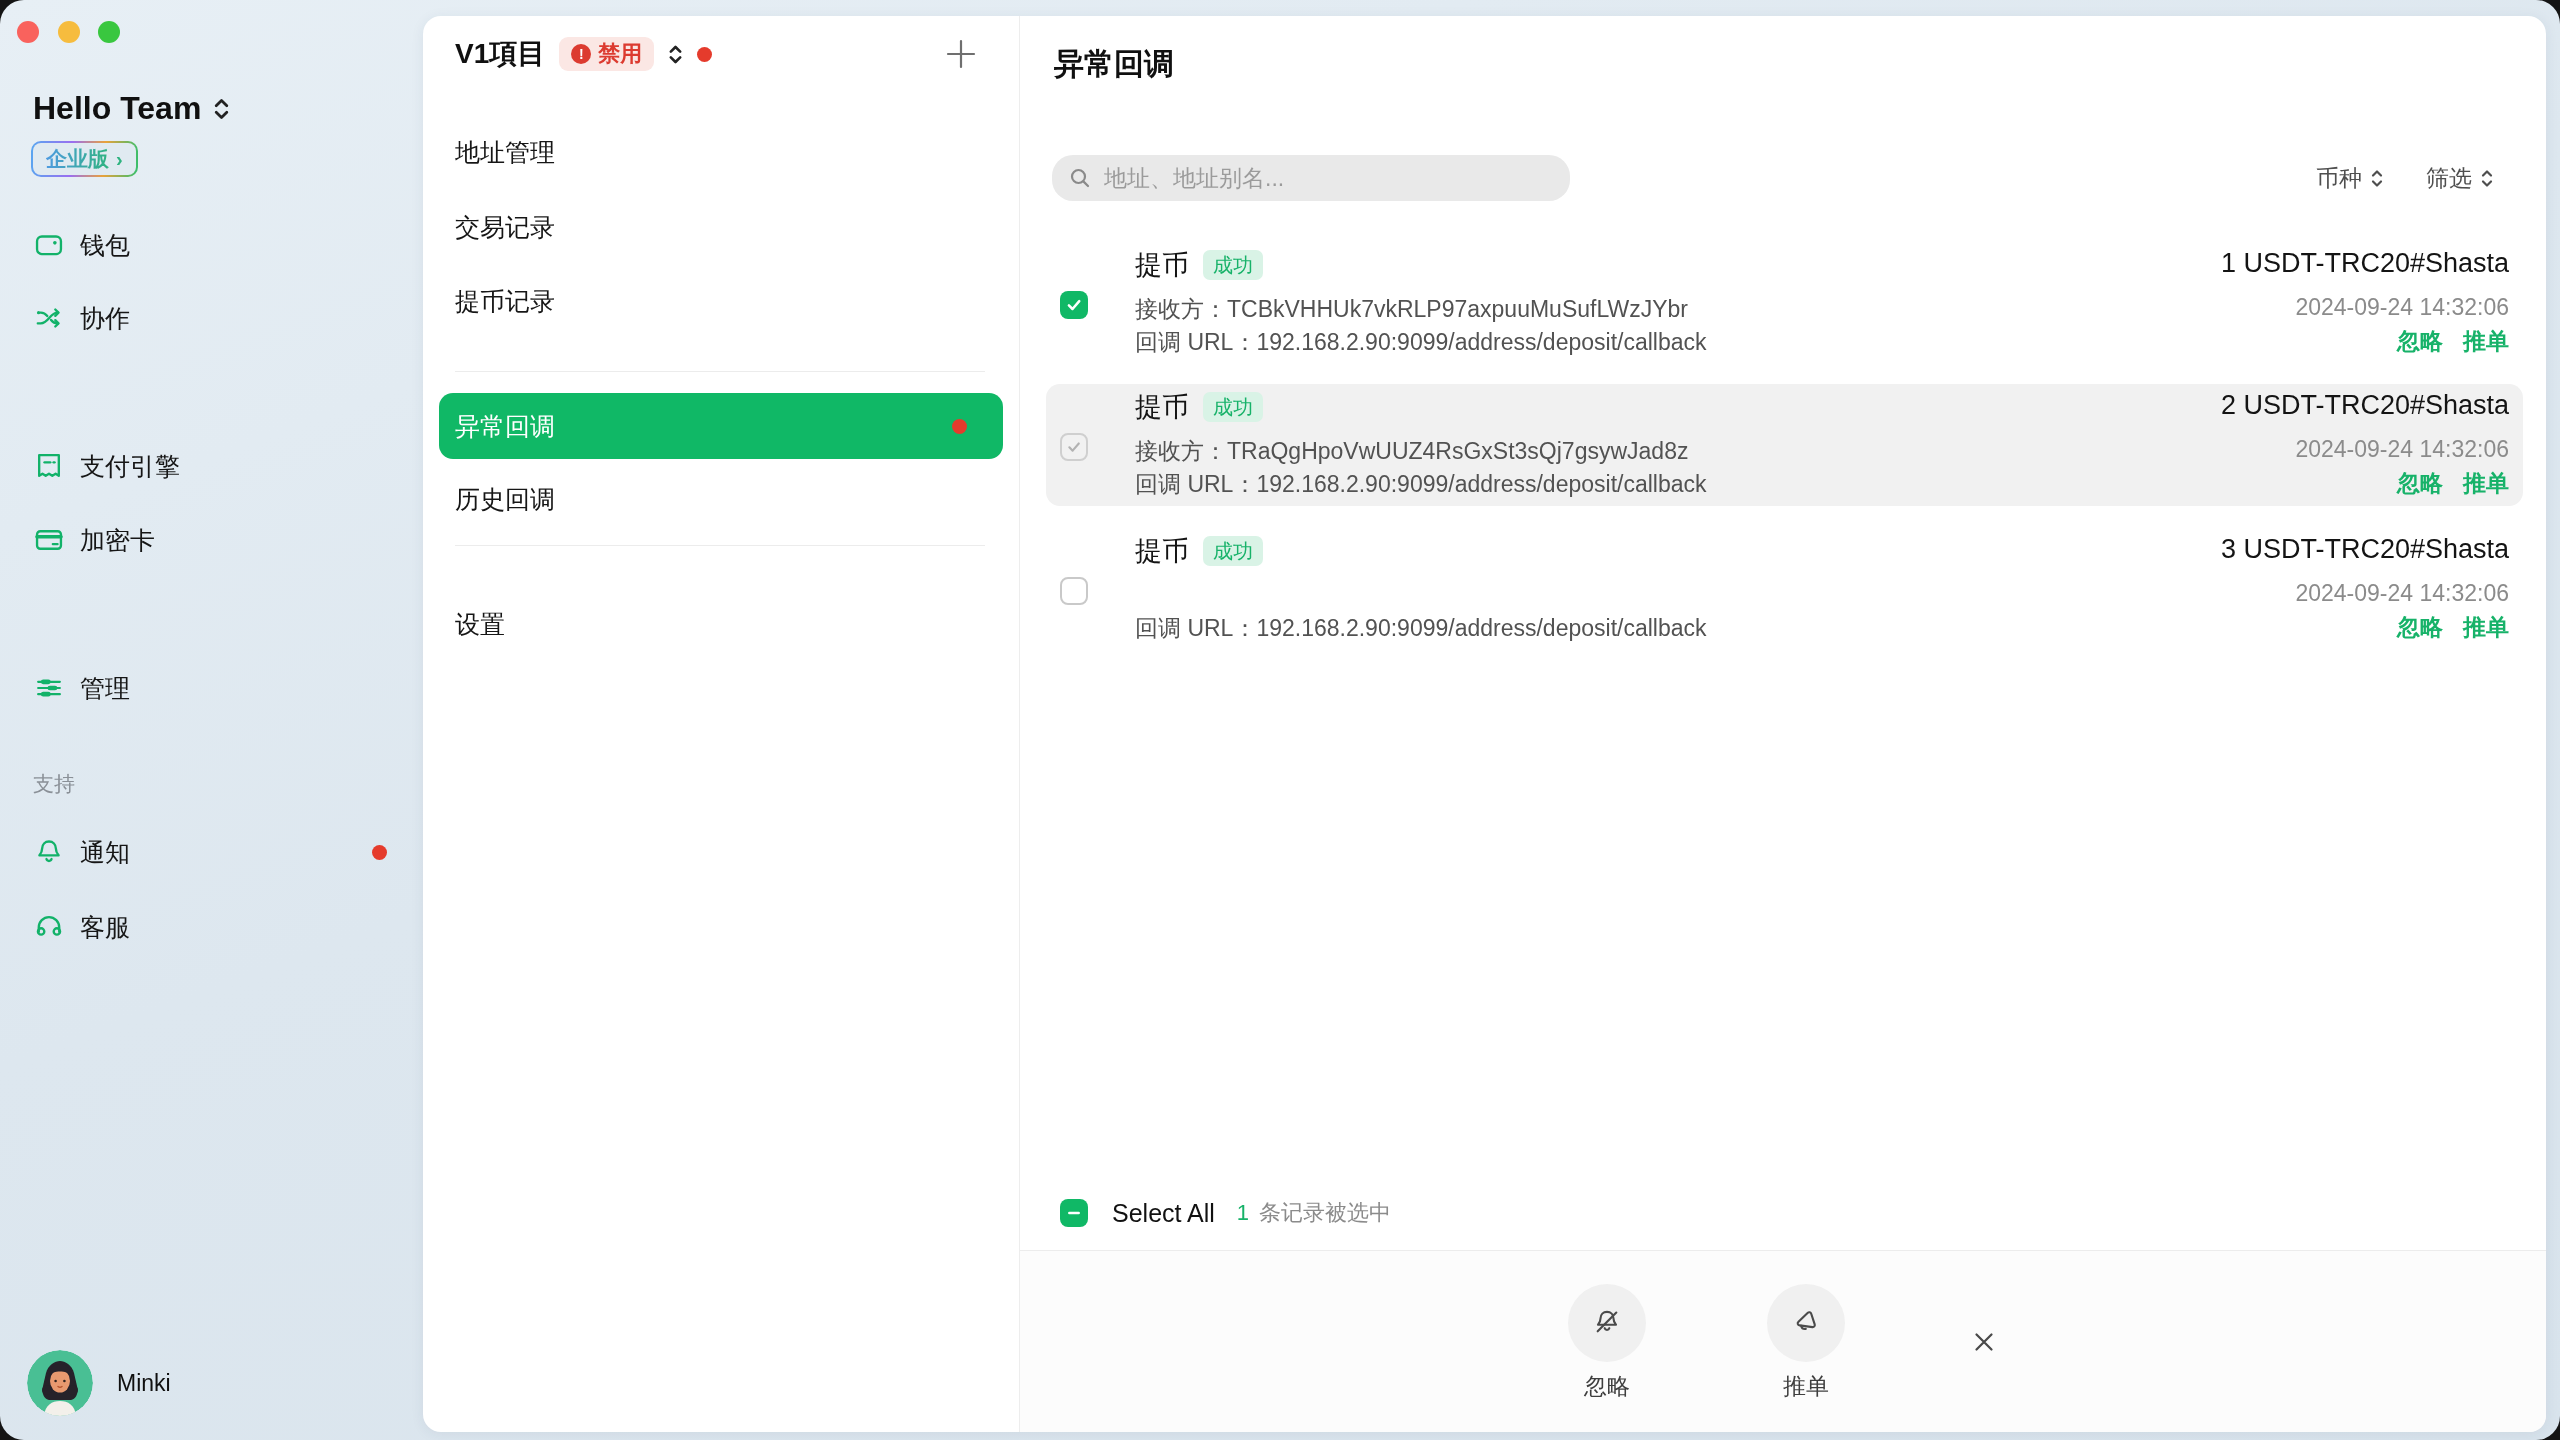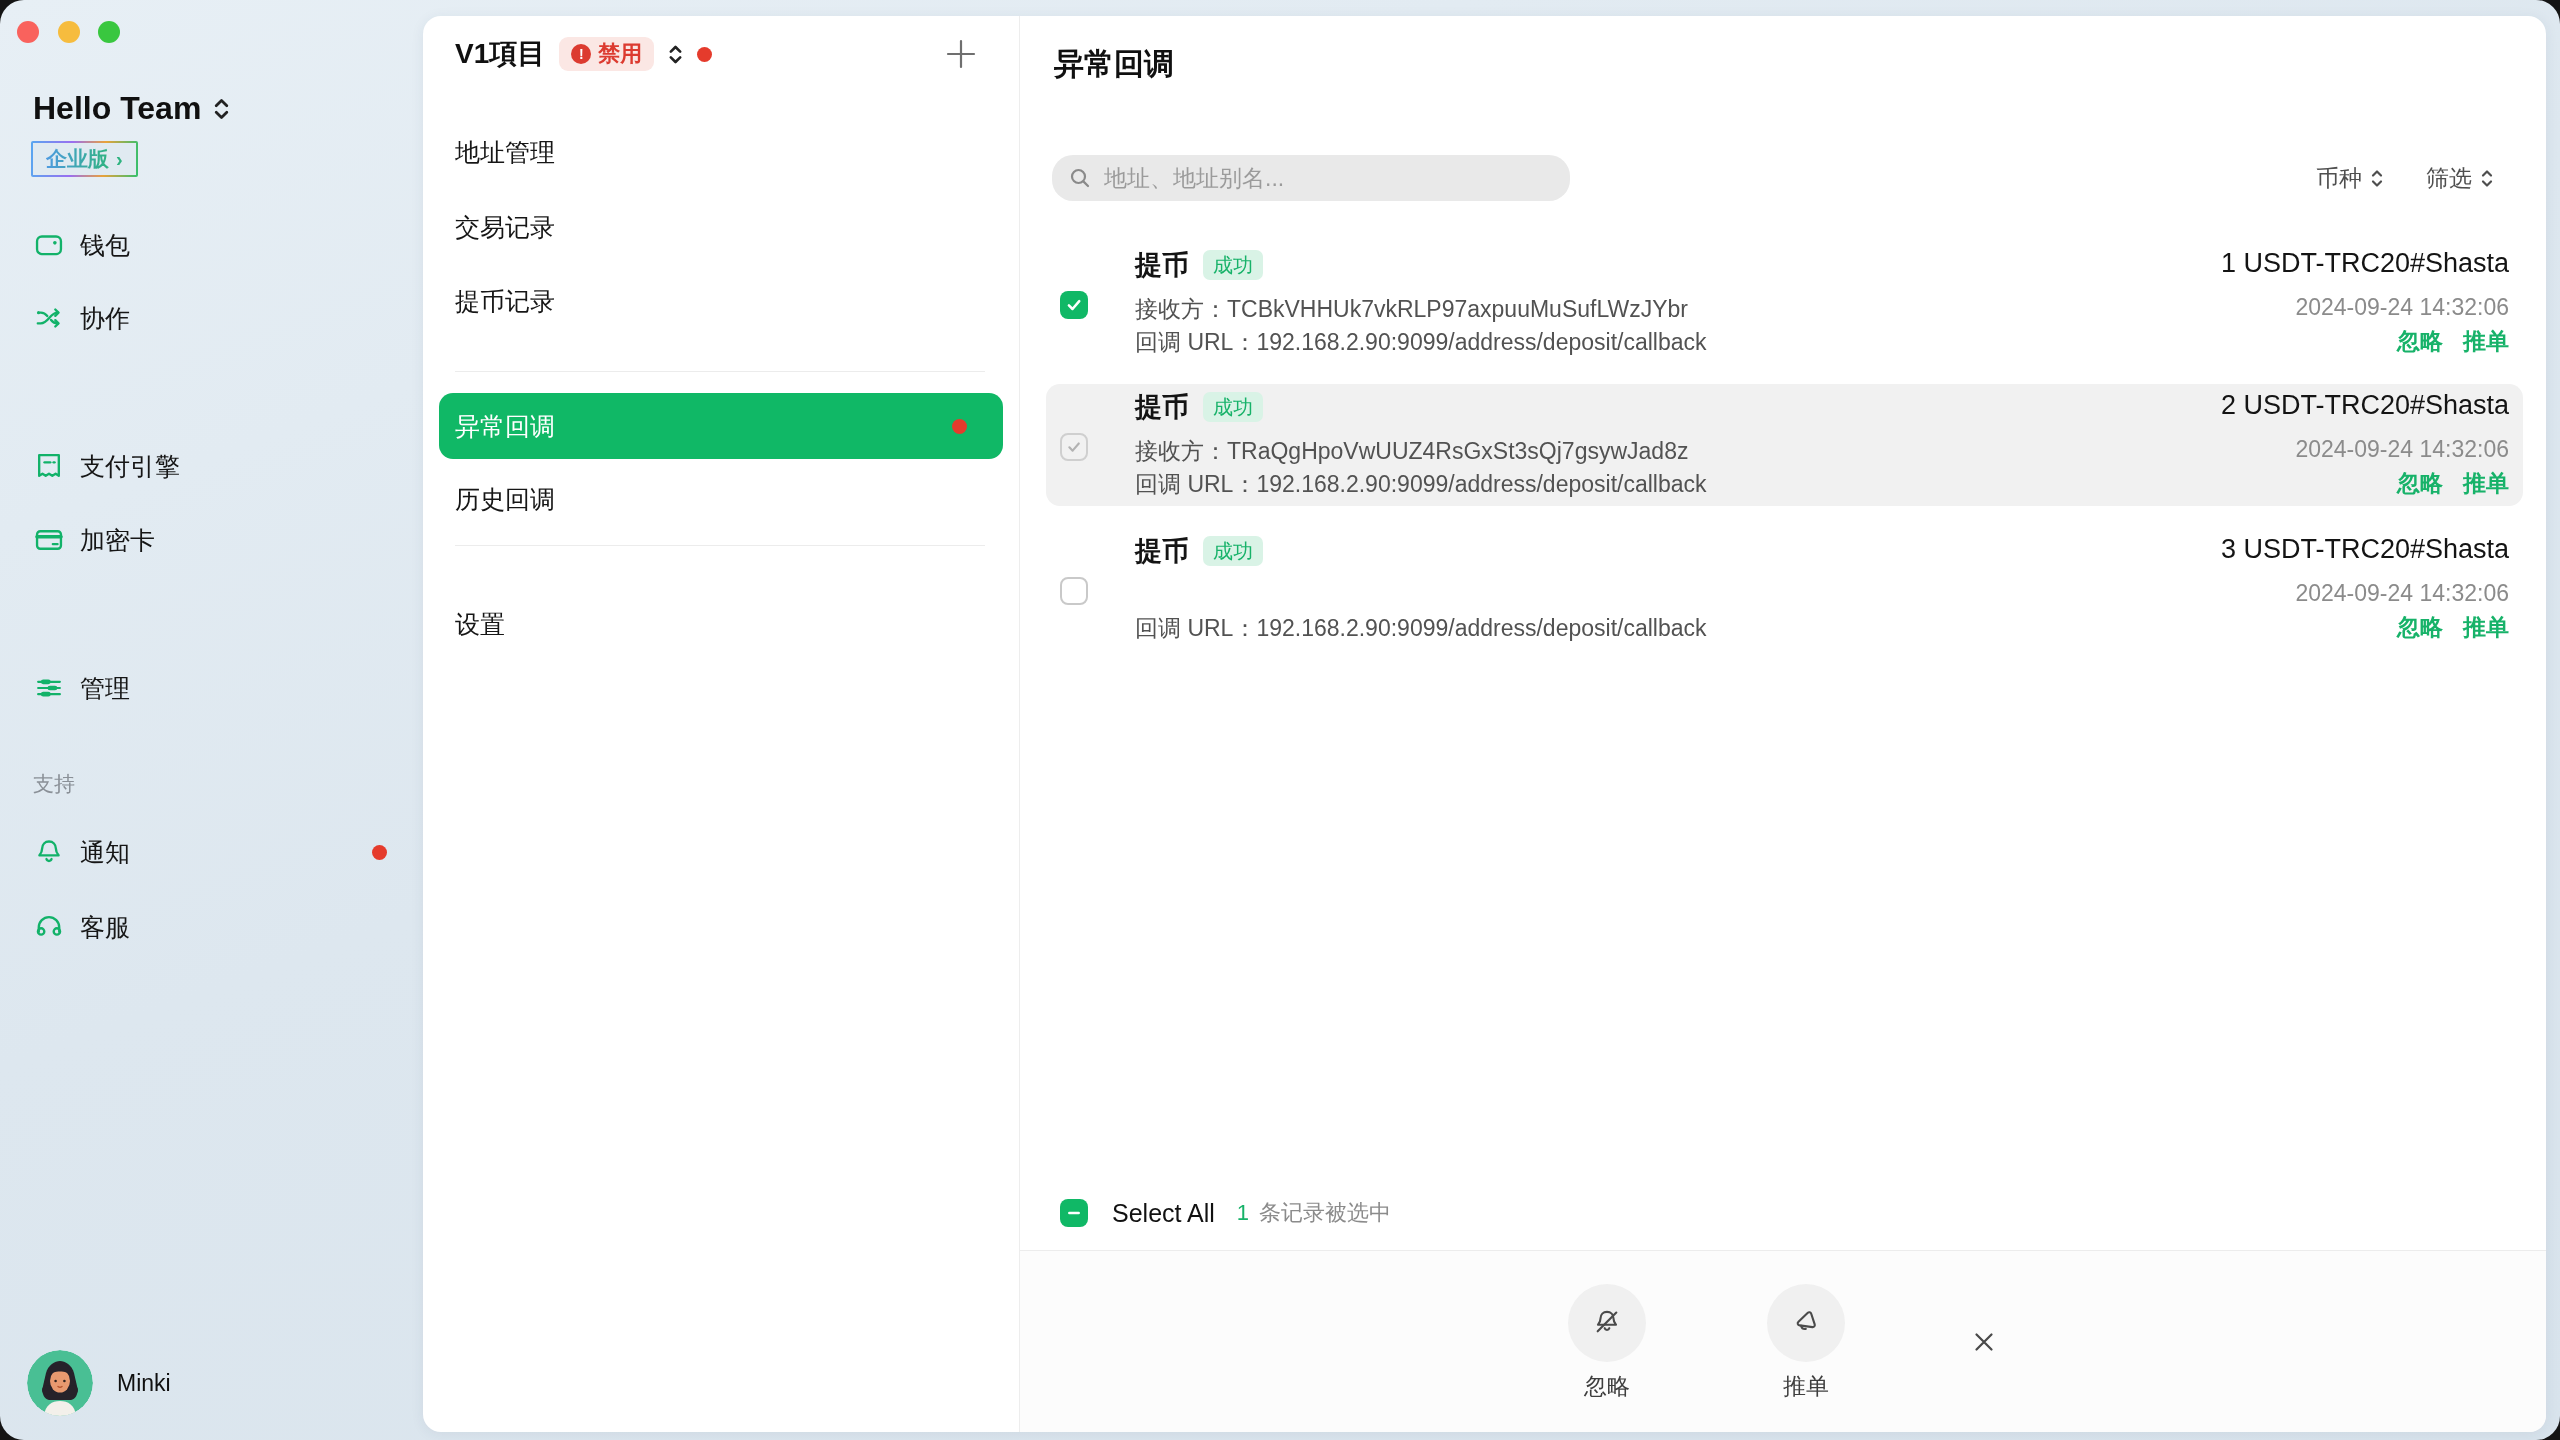--- a/index.html
+++ b/index.html
@@ -10,21 +10,21 @@
   
   .card{position:absolute;left:423px;top:16px;width:2123px;height:1416px;background:#ffffff;
     border-radius:18px;box-shadow:0 2px 14px rgba(40,60,80,.07);}
   .vdiv{position:absolute;left:1019px;top:16px;width:1px;height:1416px;background:#ededed;}
 
   
   .tl{position:absolute;top:21px;width:22px;height:22px;border-radius:50%;}
   .team-row{position:absolute;left:33px;top:90px;display:flex;align-items:center;gap:12px;
     font-size:32px;font-weight:700;color:#101010;}
   .plan-badge{position:absolute;left:31px;top:141px;height:34px;box-sizing:border-box;
-    display:flex;align-items:center;gap:7px;padding:16px 13px;border-radius:2px;
+    display:flex;align-items:center;gap:7px;padding:16px 13px;border-radius:10px;
     border:2px solid transparent;
     background:linear-gradient(#e0eaf1,#e0eaf1) padding-box,
       linear-gradient(95deg,#58a7f0 0%,#9a6ef0 38%,#e9a23b 68%,#33c06e 100%) border-box;}
   .plan-badge .txt{font-size:21px;font-weight:700;
     background:linear-gradient(90deg,#4e9be0,#2fb380);
     -webkit-background-clip:text;background-clip:text;color:transparent;}
   .plan-badge .arr{font-size:20px;font-weight:700;color:#2fb380;}
   .nav-item{position:absolute;left:15px;width:392px;height:66px;display:flex;align-items:center;
     border-radius:14px;color:#161616;font-size:25px;cursor:default;}
   .nav-item .ic{margin:0 15px 0 18px;width:32px;height:32px;color:#12b269;display:flex;flex:none;}
@@ -67,21 +67,21 @@
     font-size:23px;color:#4f4f4f;cursor:pointer;}
 
   .record-row{position:absolute;left:1046px;width:1477px;height:122px;border-radius:14px;}
   .record-row.hl{background:#f1f1f1;}
   .cbx{position:absolute;left:14px;top:49px;width:28px;height:28px;border-radius:8px;
     box-sizing:border-box;display:flex;align-items:center;justify-content:center;cursor:pointer;}
   .cbx.checked{background:#10b866;color:#fff;}
   .cbx.graycheck{border:2px solid #cfcfcf;color:#b2b2b2;}
   .cbx.empty{border:2px solid #c9c9c9;background:#fff;}
   .row-title{position:absolute;left:89px;top:6px;height:34px;display:flex;align-items:center;gap:14px;}
-  .row-type{font-size:27px;font-weight:700;color:#141414;}
+  .row-type{font-size:27px;font-weight:400;color:#141414;}
   .status-badge{background:#d9f3e6;color:#17b269;font-size:20px;height:30px;display:flex;
     align-items:center;padding:0 10px;border-radius:7px;}
   .row-line{position:absolute;left:89px;font-size:23px;color:#525252;white-space:nowrap;}
   .row-line.l2{top:52px;}
   .row-line.l3{top:85px;}
   .row-amount{position:absolute;right:14px;top:6px;font-size:27px;color:#141414;}
   .row-time{position:absolute;right:14px;top:52px;font-size:23px;color:#8b8b8b;}
   .row-links{position:absolute;right:14px;top:84px;display:flex;gap:20px;font-size:23px;
     color:#17b269;font-weight:600;}
   .row-links span{cursor:pointer;}

